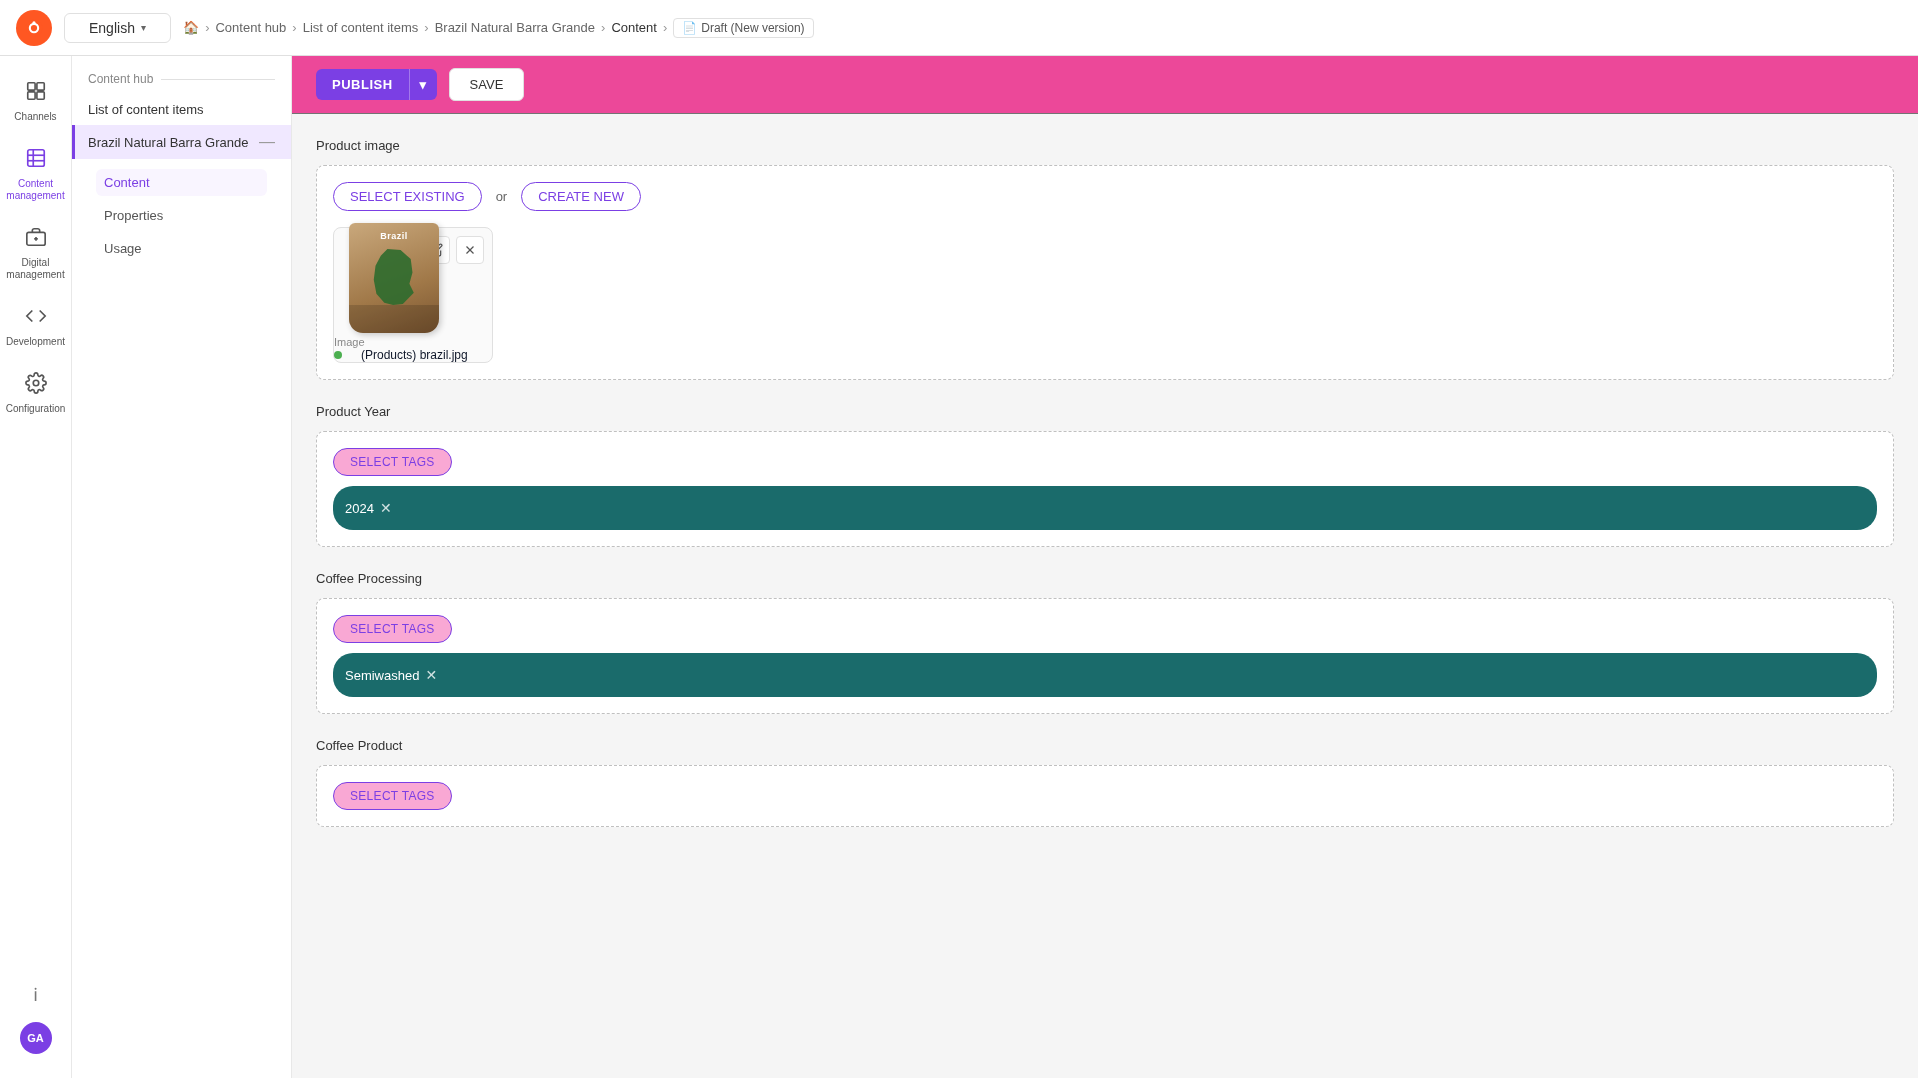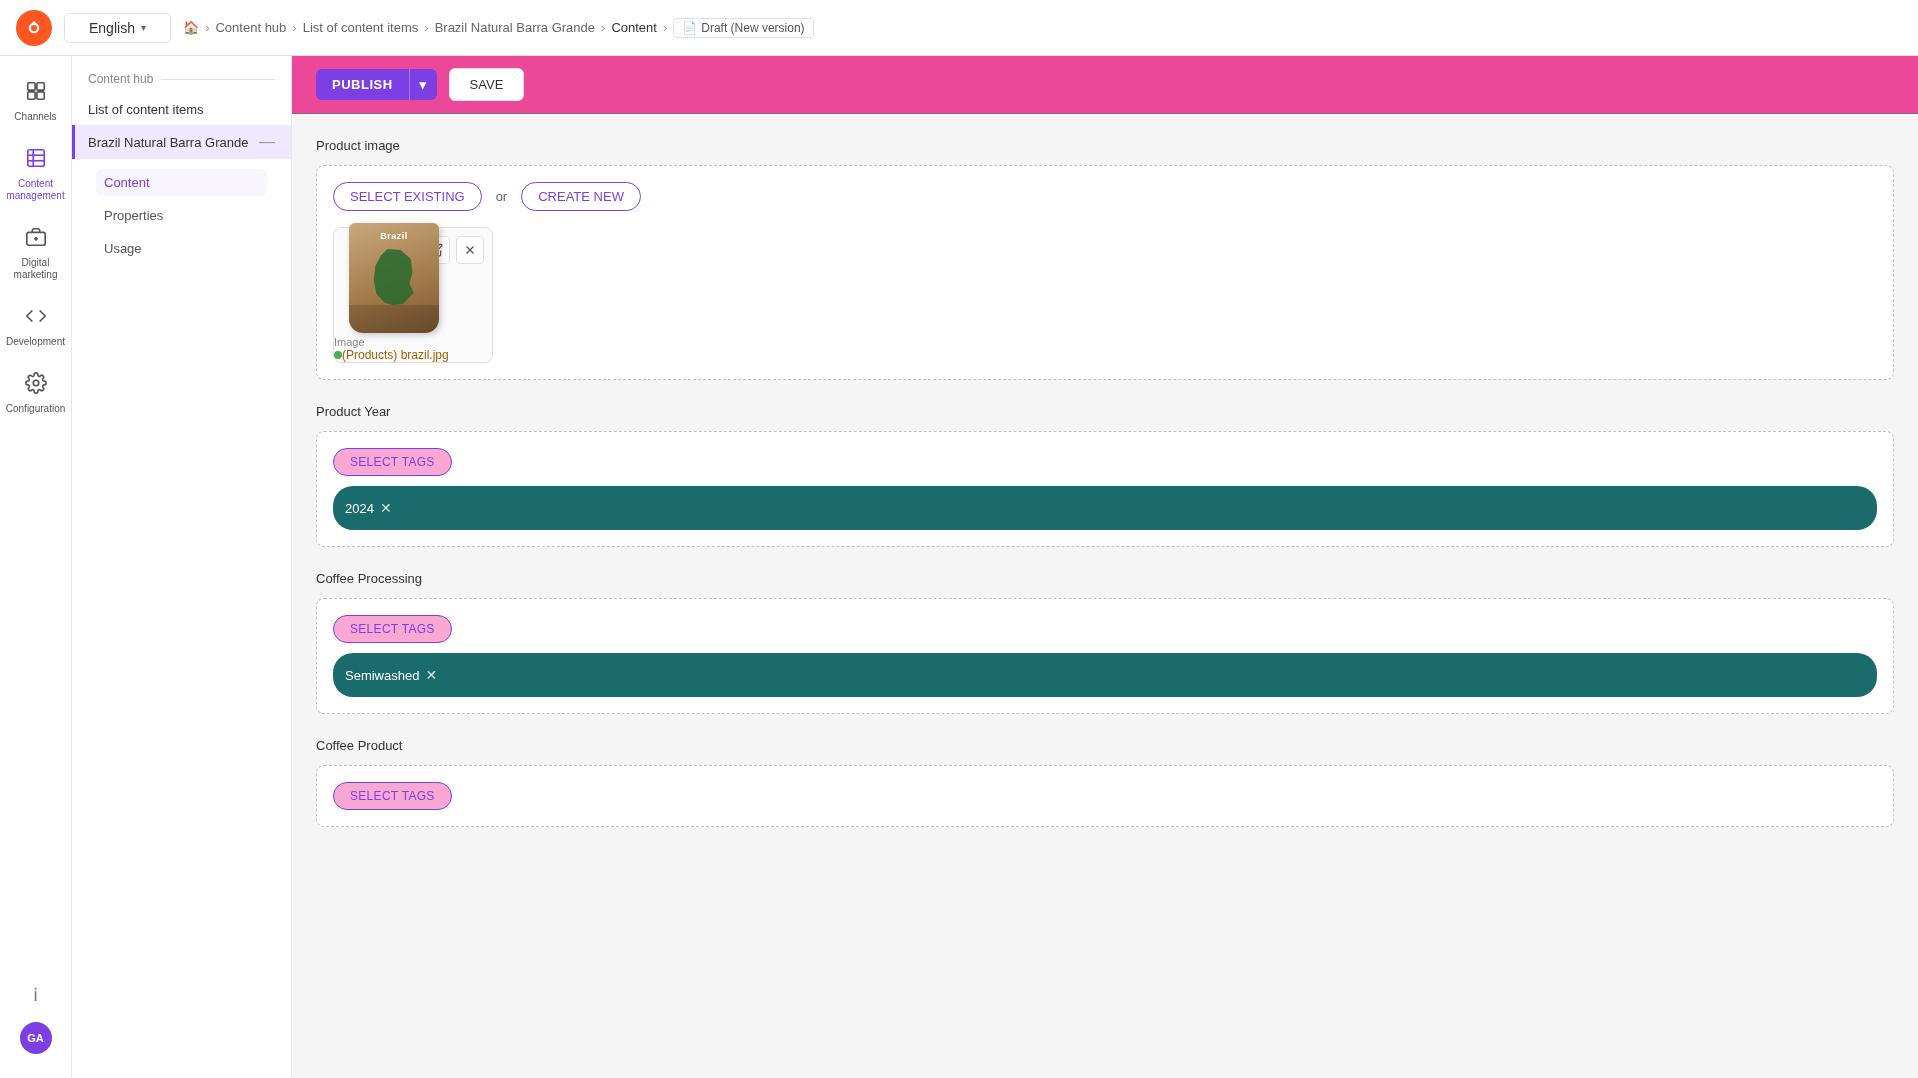--- a/index.html
+++ b/index.html
@@ -213,22 +213,22 @@
       display: flex; align-items: center; justify-content: center;
       cursor: pointer; font-size: 14px; color: #555;
     }
     .image-placeholder {
       width: 120px; height: 100px;
       display: flex; align-items: center; justify-content: center;
       margin-bottom: 8px;
     }
     .image-label { font-size: 11px; color: #888; }
     .image-file {
-      display: flex; align-items: center; gap: 0;
-      font-size: 12px; color: #a16207;
+      display: flex; align-items: center; gap: 19px;
+      font-size: 12px; color: #0f172a;
     }
     .green-dot { width: 8px; height: 8px; background: #4caf50; border-radius: 50%; flex-shrink: 0; }
 
     
     .tags-row {
       display: flex; flex-wrap: wrap; gap: 8px;
       align-items: center;
     }
     .btn-select-tags {
       border: 1.5px solid #7b3fe4; color: #7b3fe4;
@@ -318,21 +318,21 @@
 
     <div class="sidebar-item">
       <span class="icon">
         <svg width="22" height="22" viewBox="0 0 24 24" fill="none" stroke="#555" stroke-width="1.8">
           <rect x="2" y="7" width="20" height="14" rx="2"></rect>
           <path d="M16 7V5a2 2 0 0 0-2-2h-4a2 2 0 0 0-2 2v2"></path>
           <line x1="12" y1="12" x2="12" y2="16"></line>
           <line x1="10" y1="14" x2="14" y2="14"></line>
         </svg>
       </span>
-      <span class="label">Digital marketing</span>
+      <span class="label">Digital management</span>
     </div>
 
     <div class="sidebar-item">
       <span class="icon">
         <svg width="22" height="22" viewBox="0 0 24 24" fill="none" stroke="#555" stroke-width="1.8">
           <polyline points="16 18 22 12 16 6"></polyline>
           <polyline points="8 6 2 12 8 18"></polyline>
         </svg>
       </span>
       <span class="label">Development</span>

